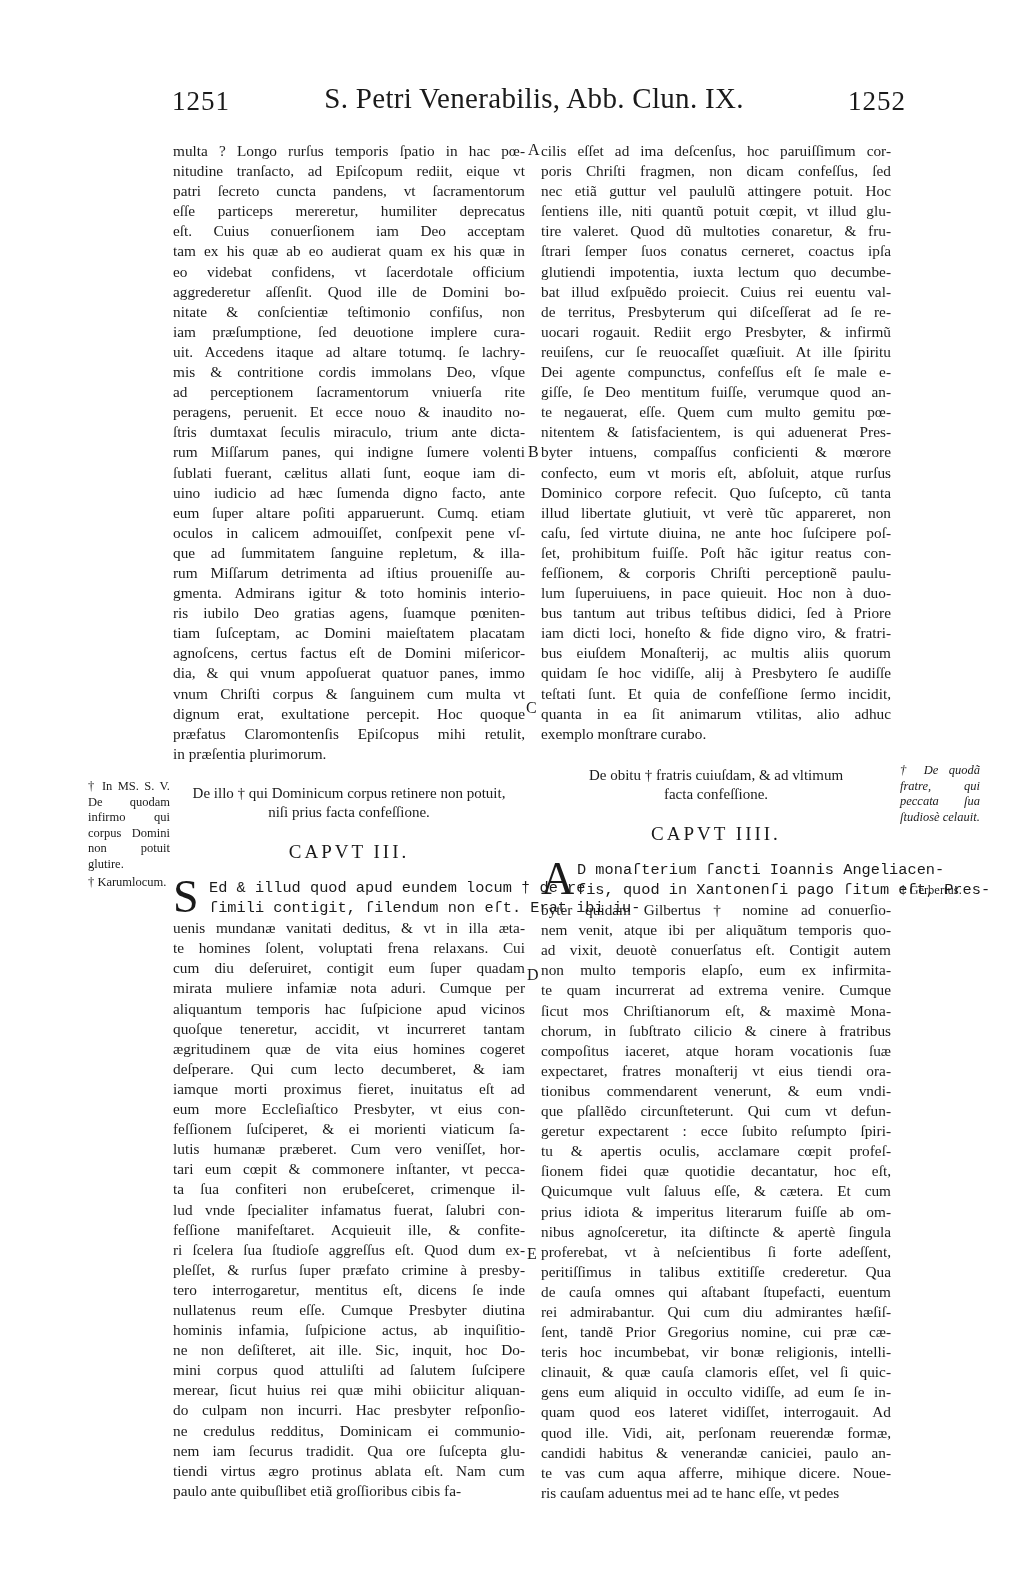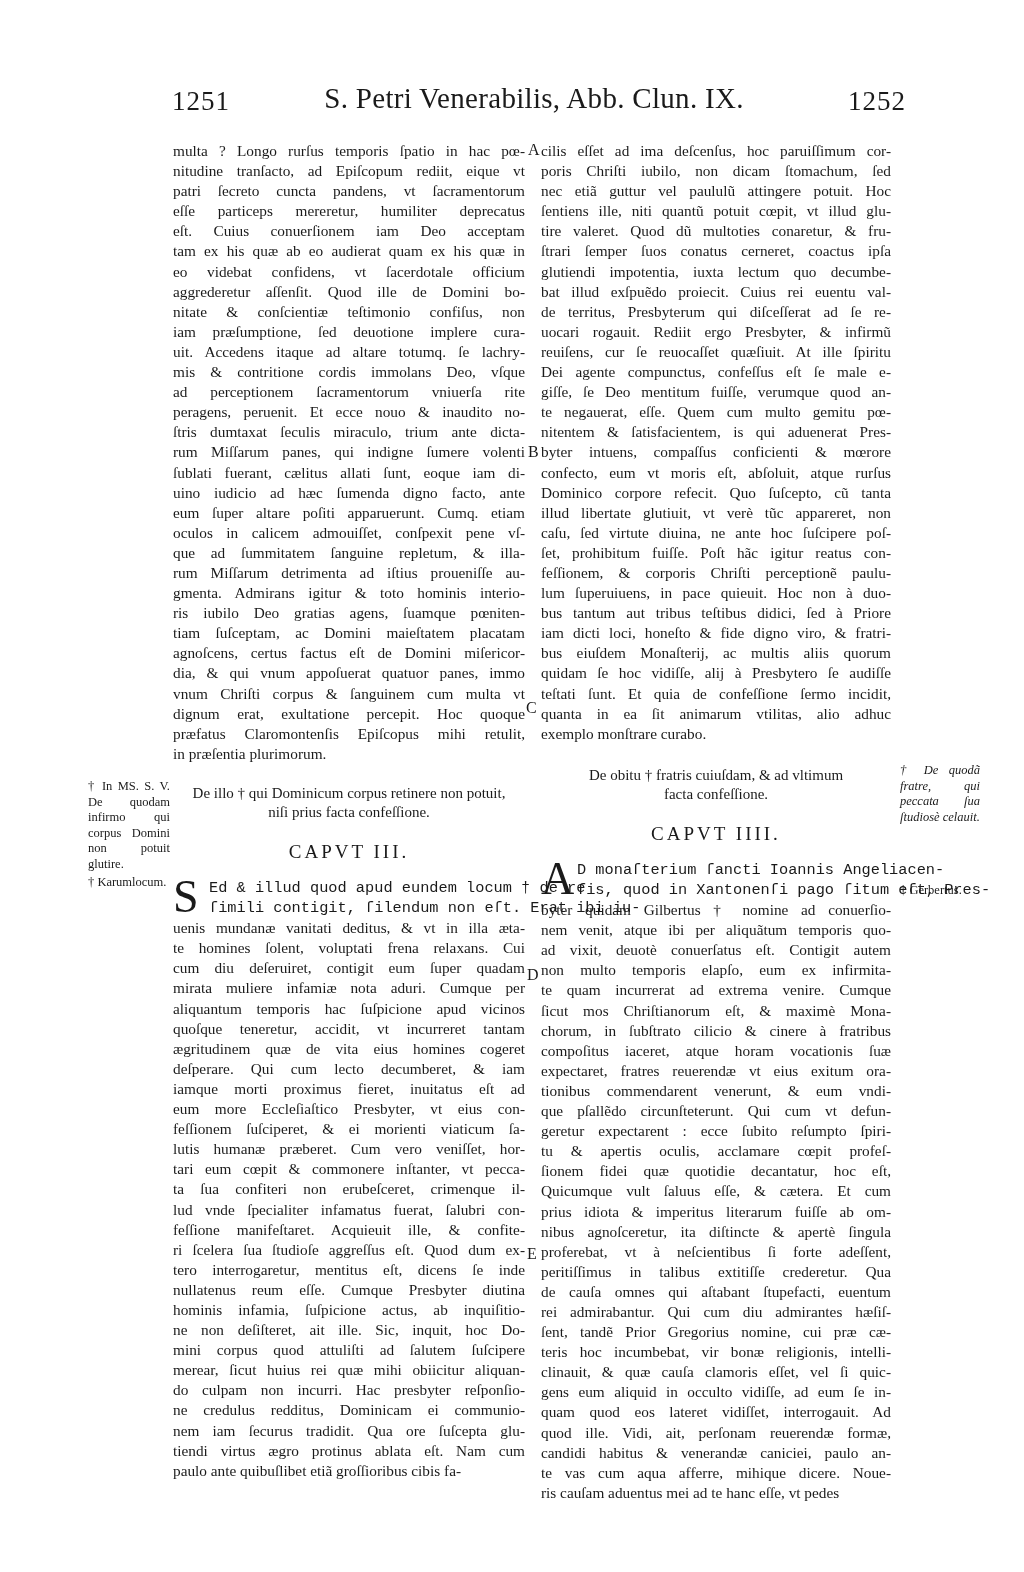--- a/index.html
+++ b/index.html
@@ -99,39 +99,40 @@
         <span class="line">deſperare. Qui cum lecto decumberet, &amp; iam</span>
         <span class="line">iamque morti proximus fieret, inuitatus eſt ad</span>
         <span class="line">eum more Eccleſiaſtico Presbyter, vt eius con-</span>
         <span class="line">feſſionem ſuſciperet, &amp; ei morienti viaticum ſa-</span>
         <span class="line">lutis humanæ præberet. Cum vero veniſſet, hor-</span>
         <span class="line">tari eum cœpit &amp; commonere inſtanter, vt pecca-</span>
         <span class="line">ta ſua confiteri non erubeſceret, crimenque il-</span>
         <span class="line">lud vnde ſpecialiter infamatus fuerat, ſalubri con-</span>
         <span class="line">feſſione manifeſtaret. Acquieuit ille, &amp; confite-</span>
         <span class="line">ri ſcelera ſua ſtudioſe aggreſſus eſt. Quod dum ex-</span>
+        <span class="line">pleſſet, &amp; rurſus ſuper præfato crimine à presby-</span>
         <span class="line">tero interrogaretur, mentitus eſt, dicens ſe inde</span>
         <span class="line">nullatenus reum eſſe. Cumque Presbyter diutina</span>
         <span class="line">hominis infamia, ſuſpicione actus, ab inquiſitio-</span>
         <span class="line">ne non deſiſteret, ait ille. Sic, inquit, hoc Do-</span>
         <span class="line">mini corpus quod attuliſti ad ſalutem ſuſcipere</span>
         <span class="line">merear, ſicut huius rei quæ mihi obiicitur aliquan-</span>
         <span class="line">do culpam non incurri. Hac presbyter reſponſio-</span>
         <span class="line">ne credulus redditus, Dominicam ei communio-</span>
         <span class="line">nem iam ſecurus tradidit. Qua ore ſuſcepta glu-</span>
         <span class="line">tiendi virtus ægro protinus ablata eſt. Nam cum</span>
         <span class="line last">paulo ante quibuſlibet etiã groſſioribus cibis fa-</span>
       </div>
   </div>
 </div>
 
 <div class="col right">
   <div id="right-top">
       <span class="line">cilis eſſet ad ima deſcenſus, hoc paruiſſimum cor-</span>
-      <span class="line">poris Chriſti iubilo, non dicam ſtomachum, ſed</span>
+      <span class="line">poris Chriſti fragmen, non dicam confeſſus, ſed</span>
       <span class="line">nec etiã guttur vel paululũ attingere potuit. Hoc</span>
       <span class="line">ſentiens ille, niti quantũ potuit cœpit, vt illud glu-</span>
       <span class="line">tire valeret. Quod dũ multoties conaretur, &amp; fru-</span>
       <span class="line">ſtrari ſemper ſuos conatus cerneret, coactus ipſa</span>
       <span class="line">glutiendi impotentia, iuxta lectum quo decumbe-</span>
       <span class="line">bat illud exſpuẽdo proiecit. Cuius rei euentu val-</span>
       <span class="line">de territus, Presbyterum qui diſceſſerat ad ſe re-</span>
       <span class="line">uocari rogauit. Rediit ergo Presbyter, &amp; infirmũ</span>
       <span class="line">reuiſens, cur ſe reuocaſſet quæſiuit. At ille ſpiritu</span>
       <span class="line">Dei agente compunctus, confeſſus eſt ſe male e-</span>
@@ -166,21 +167,21 @@
         <span class="line indent">D monaſterium ſancti Ioannis Angeliacen-</span>
         <span class="line indent">ſis, quod in Xantonenſi pago ſitum eſt, Pres-</span>
         <span class="line">byter quidam Gilbertus † nomine ad conuerſio-</span>
         <span class="line">nem venit, atque ibi per aliquãtum temporis quo-</span>
         <span class="line">ad vixit, deuotè conuerſatus eſt. Contigit autem</span>
         <span class="line">non multo temporis elapſo, eum ex infirmita-</span>
         <span class="line">te quam incurrerat ad extrema venire. Cumque</span>
         <span class="line">ſicut mos Chriſtianorum eſt, &amp; maximè Mona-</span>
         <span class="line">chorum, in ſubſtrato cilicio &amp; cinere à fratribus</span>
         <span class="line">compoſitus iaceret, atque horam vocationis ſuæ</span>
-        <span class="line">expectaret, fratres reuerendæ vt eius exitum ora-</span>
+        <span class="line">expectaret, fratres monaſterij vt eius tiendi ora-</span>
         <span class="line">tionibus commendarent venerunt, &amp; eum vndi-</span>
         <span class="line">que pſallẽdo circunſteterunt. Qui cum vt defun-</span>
         <span class="line">geretur expectarent : ecce ſubito reſumpto ſpiri-</span>
         <span class="line">tu &amp; apertis oculis, acclamare cœpit profeſ-</span>
         <span class="line">ſionem fidei quæ quotidie decantatur, hoc eſt,</span>
         <span class="line">Quicumque vult ſaluus eſſe, &amp; cætera. Et cum</span>
         <span class="line">prius idiota &amp; imperitus literarum fuiſſe ab om-</span>
         <span class="line">nibus agnoſceretur, ita diſtincte &amp; apertè ſingula</span>
         <span class="line">proferebat, vt à neſcientibus ſi forte adeſſent,</span>
         <span class="line">peritiſſimus in talibus extitiſſe crederetur. Qua</span>

